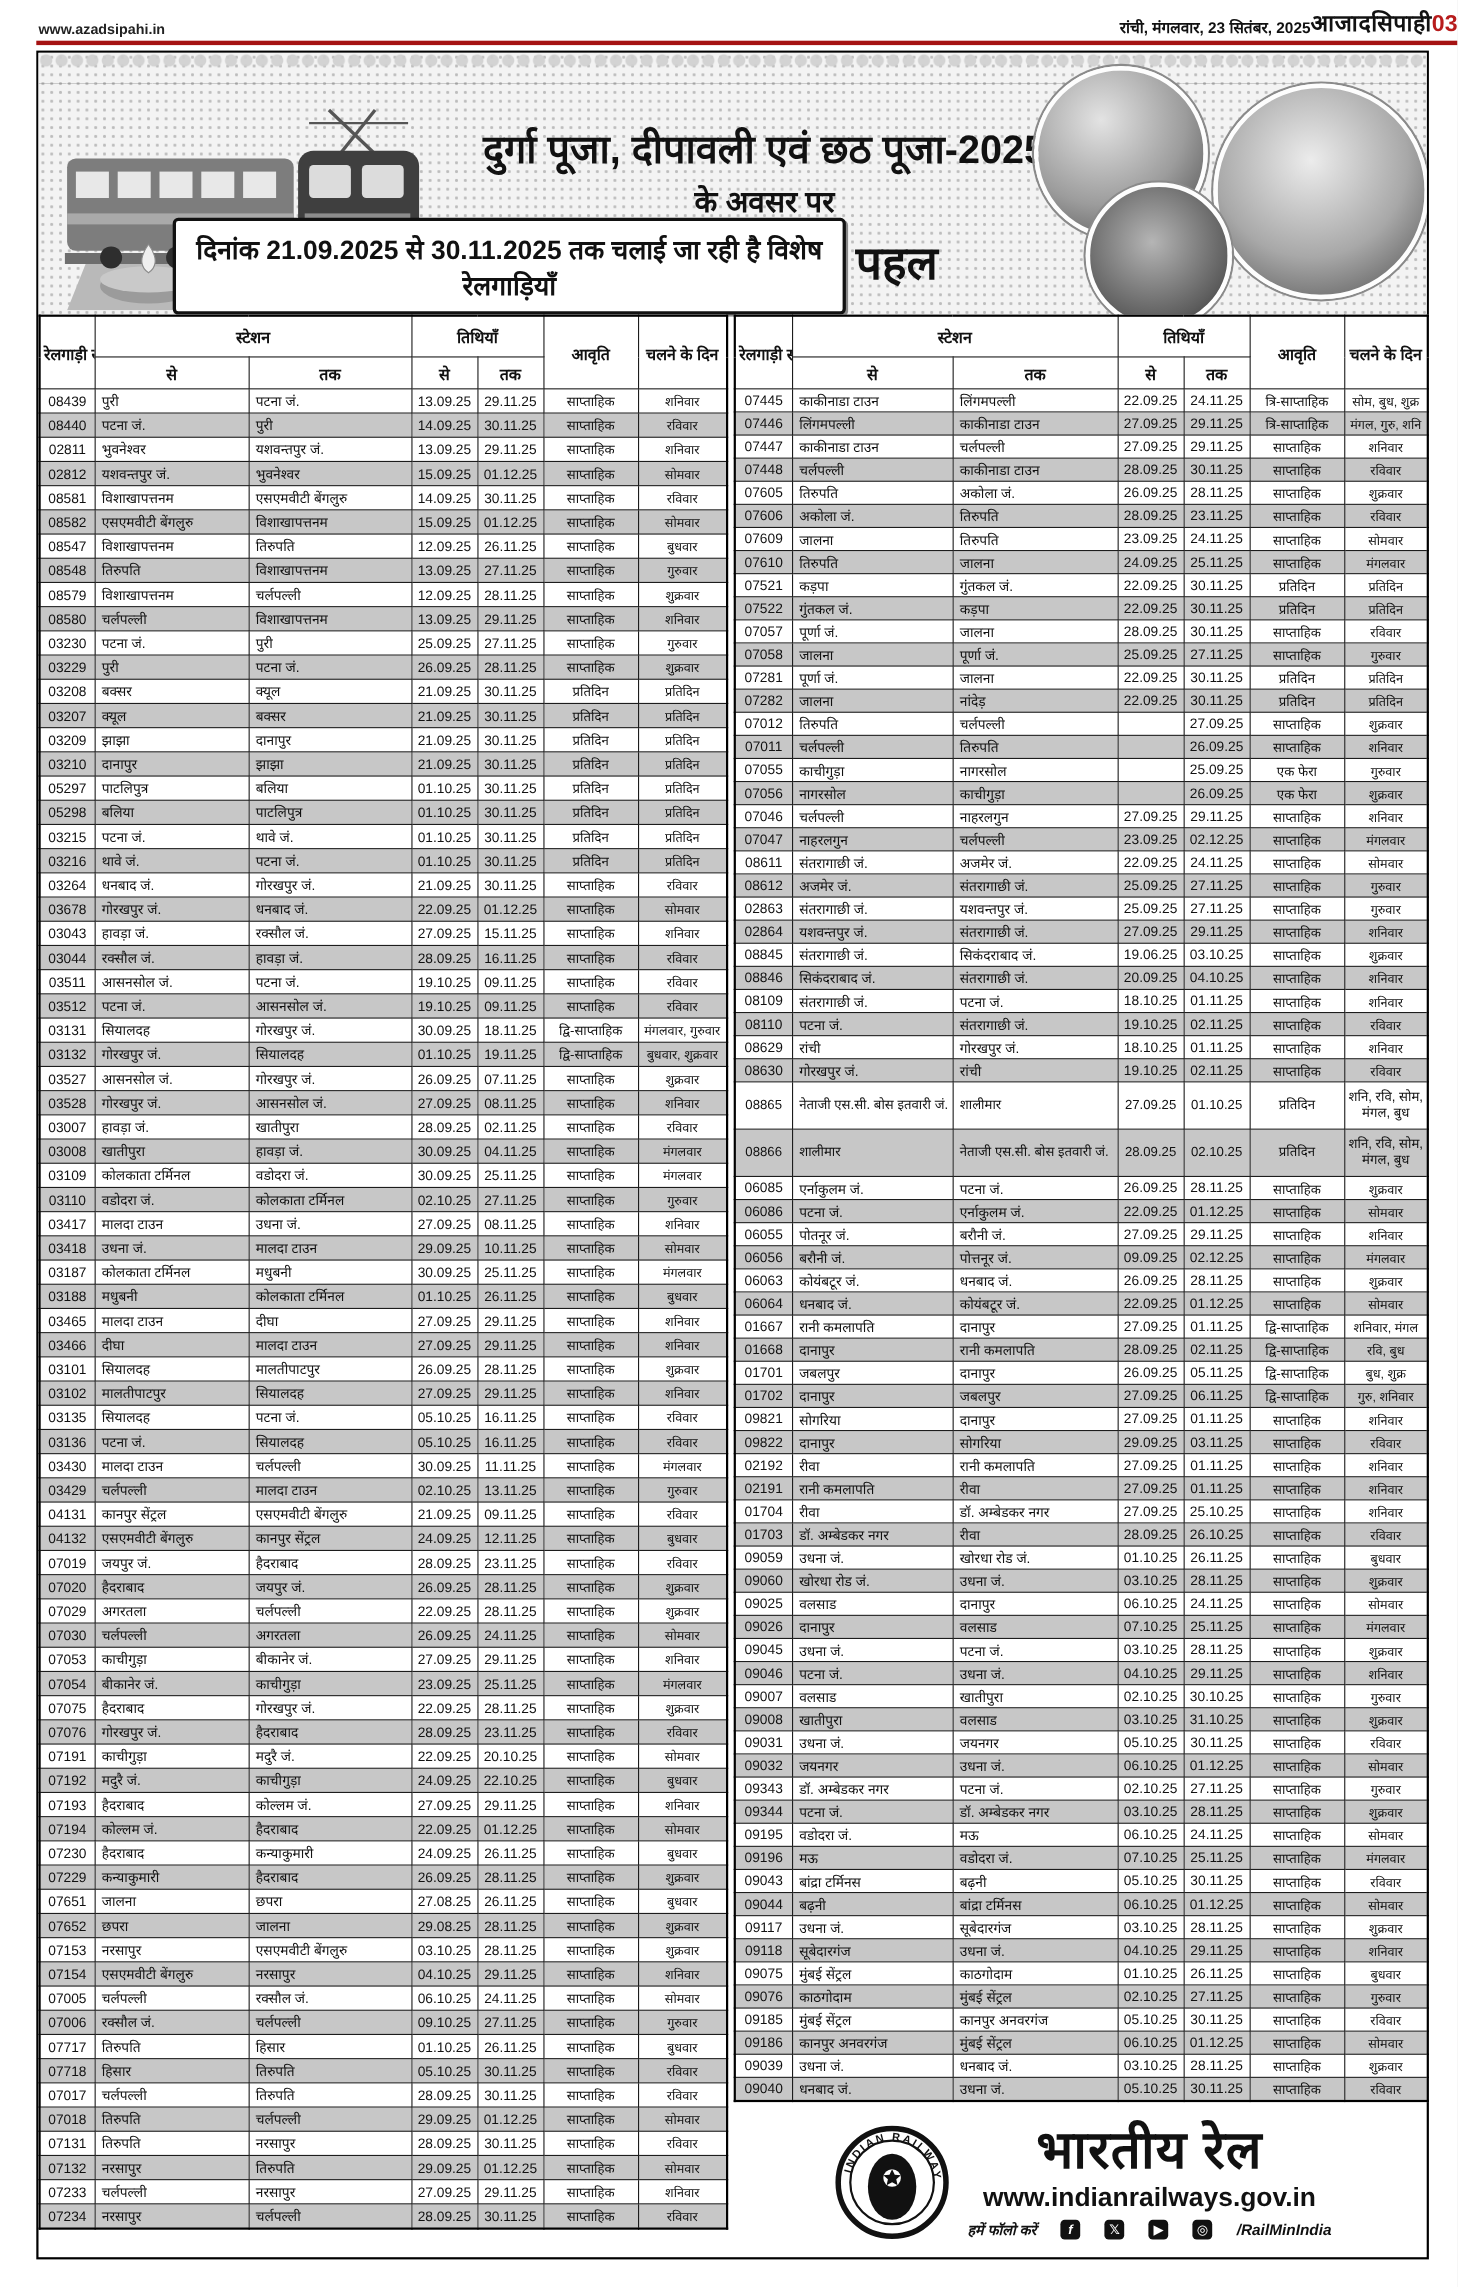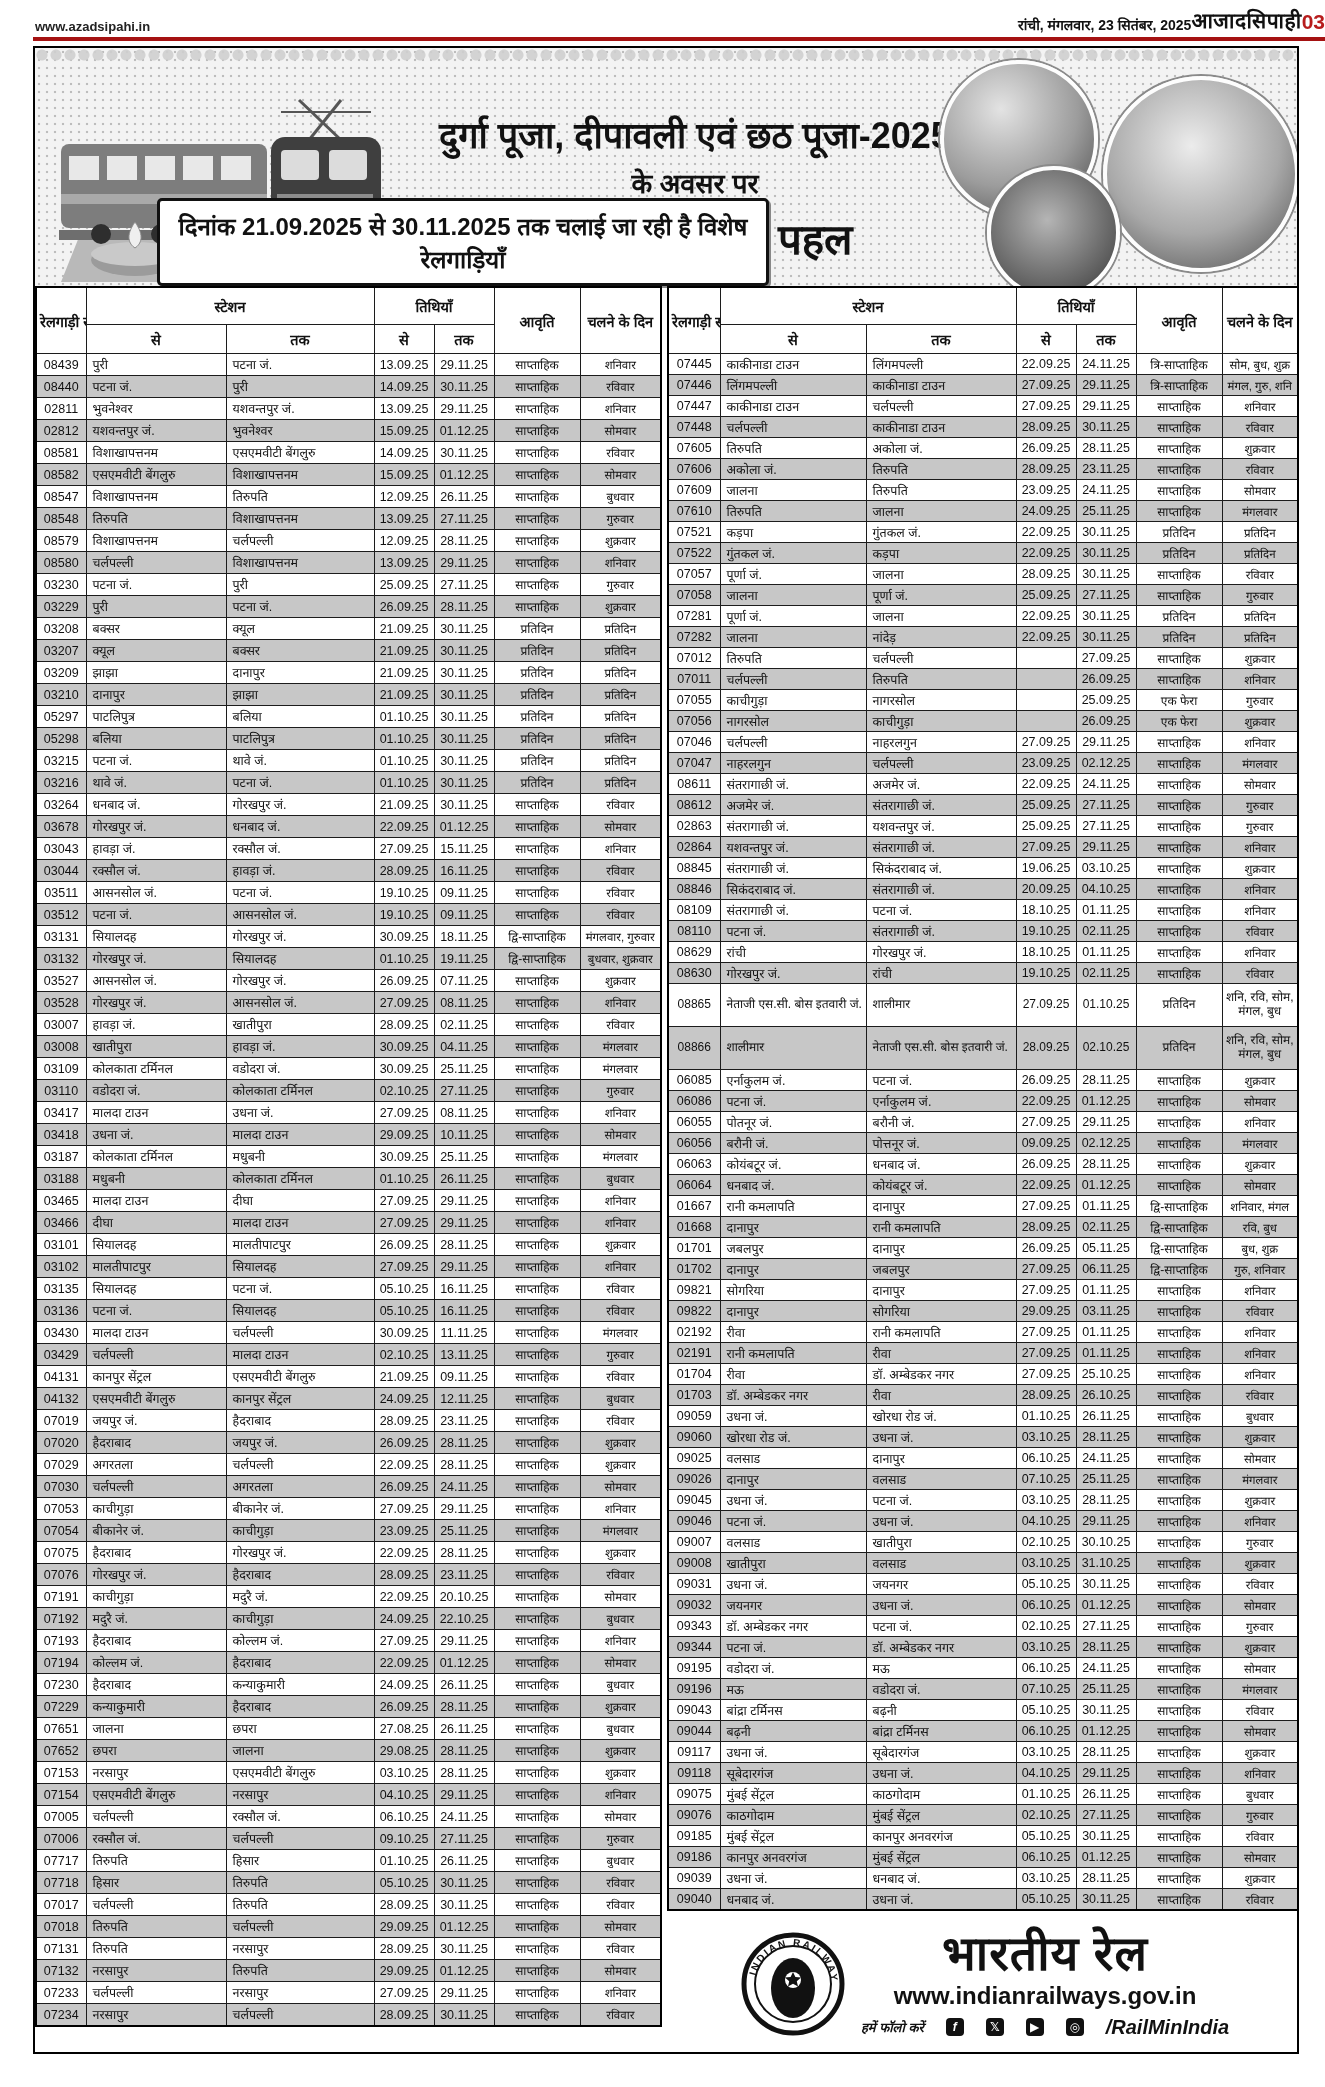--- a/index.html
+++ b/index.html
@@ -64,21 +64,21 @@
   
   .brand-footer{position:absolute;left:640px;top:1876px;width:620px;height:120px;
         display:flex;align-items:center;justify-content:center;gap:16px;}
   .brand-text{text-align:center;}
   .brand-name{font-size:48px;font-weight:bold;letter-spacing:1px;line-height:1;}
   .brand-url{font-size:24px;font-weight:bold;margin-top:4px;}
   .follow-row{display:flex;align-items:center;justify-content:space-between;gap:22px;margin-top:6px;font-style:italic;}
   .follow-label{font-size:13px;font-weight:bold;}
   .soc{width:18px;height:18px;border-radius:4px;background:#111;color:#fff;font-size:12px;
        font-weight:bold;display:inline-flex;align-items:center;justify-content:center;}
-  .handle{font-size:20px;font-weight:bold;}
+  .handle{font-size:14px;font-weight:bold;}
 </style>
 </head>
 <body>
 
 <div class="page">
 
   <div class="topbar">
     <span class="site-url">www.azadsipahi.in</span>
     <span class="topbar-right">
       <span class="dateline">रांची, मंगलवार, 23 सितंबर, 2025</span>

